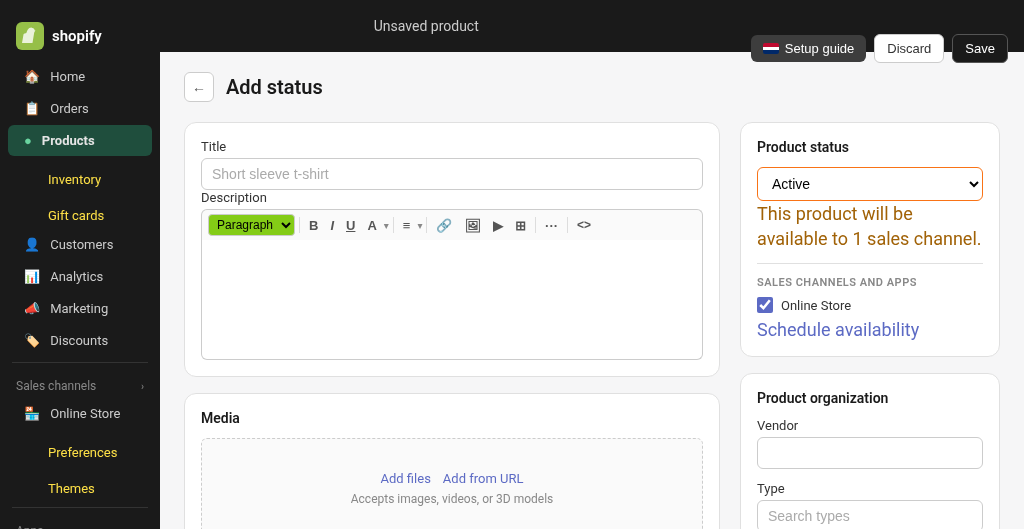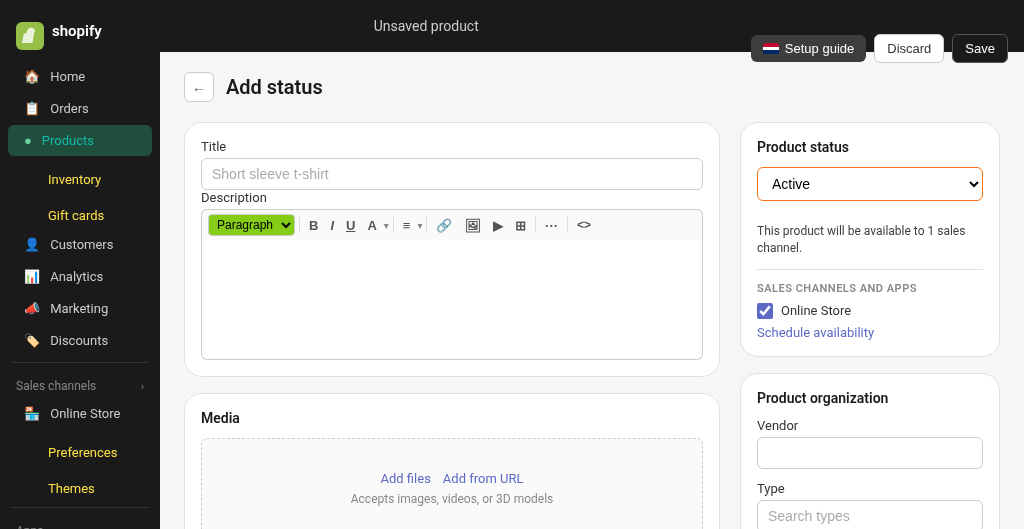--- a/index.html
+++ b/index.html
@@ -10,21 +10,21 @@
       background: #1a1a1a;
       height: 52px;
       display: flex;
       align-items: center;
       justify-content: space-between;
       padding: 0 16px;
       flex-shrink: 0;
     }
     .topbar-logo {
       display: flex;
-      align-items: flex-start;
+      align-items: center;
       gap: 8px;
       color: white;
       font-weight: 600;
       font-size: 15px;
       margin-top: 20px;
     }
     .shopify-bag {
       width: 28px;
       height: 28px;
     }
@@ -172,21 +172,21 @@
       flex-shrink: 0;
       display: flex;
       flex-direction: column;
       gap: 16px;
     }
 
     
     .card {
       background: white;
       border: 1px solid #e0e0e0;
-      border-radius: 18px;
+      border-radius: 12px;
       padding: 16px;
     }
     .card-title {
       font-size: 14px;
       font-weight: 600;
       color: #1a1a1a;
       margin-bottom: 12px;
     }
 
     
@@ -284,23 +284,23 @@
       width: 100%;
       border: 1px solid #f97316;
       border-radius: 6px;
       padding: 7px 10px;
       font-size: 14px;
       background: white;
       cursor: pointer;
       appearance: auto;
     }
     .status-hint {
-      font-size: 12px;
-      color: #404040;
-      margin-top: 22px;
+      font-size: 18px;
+      color: #a16207;
+      margin-top: 0;
       line-height: 1.4;
     }
     .sales-channel-header {
       font-size: 11px;
       font-weight: 600;
       color: #888;
       letter-spacing: 0.5px;
       margin-bottom: 8px;
       text-transform: uppercase;
     }
@@ -313,21 +313,21 @@
     .channel-checkbox {
       width: 16px;
       height: 16px;
       accent-color: #5c6ac4;
     }
     .channel-name {
       font-size: 13px;
       color: #333;
     }
     .schedule-link {
-      font-size: 13px;
+      font-size: 18px;
       color: #5c6ac4;
       cursor: pointer;
       display: block;
       margin-top: 2px;
     }
 
     
     .manage-link {
       font-size: 13px;
       color: #5c6ac4;
@@ -368,21 +368,21 @@
     <div class="sidebar-item">
       <span>🏠</span>
       <span>Home</span>
     </div>
     <div class="sidebar-item">
       <span>📋</span>
       <span>Orders</span>
     </div>
     <div class="sidebar-item active-green">
       <span style="color:#6ad4a0">●</span>
-      <span style="color:#14b8a6;font-weight:400">Products</span>
+      <span style="color:#e5e5e5;font-weight:700">Products</span>
     </div>
     <div class="sidebar-sub-item">Inventory</div>
     <div class="sidebar-sub-item">Gift cards</div>
     <div class="sidebar-item">
       <span>👤</span>
       <span>Customers</span>
     </div>
     <div class="sidebar-item">
       <span>📊</span>
       <span>Analytics</span>

